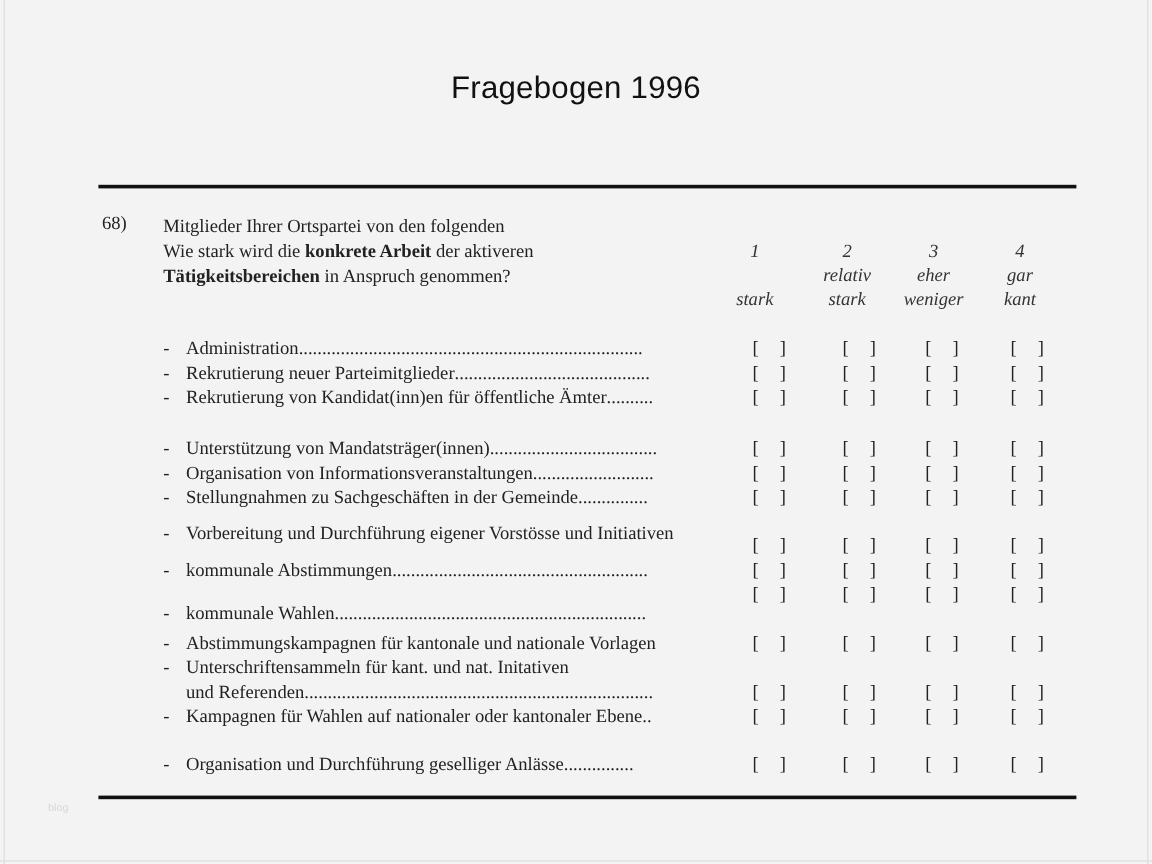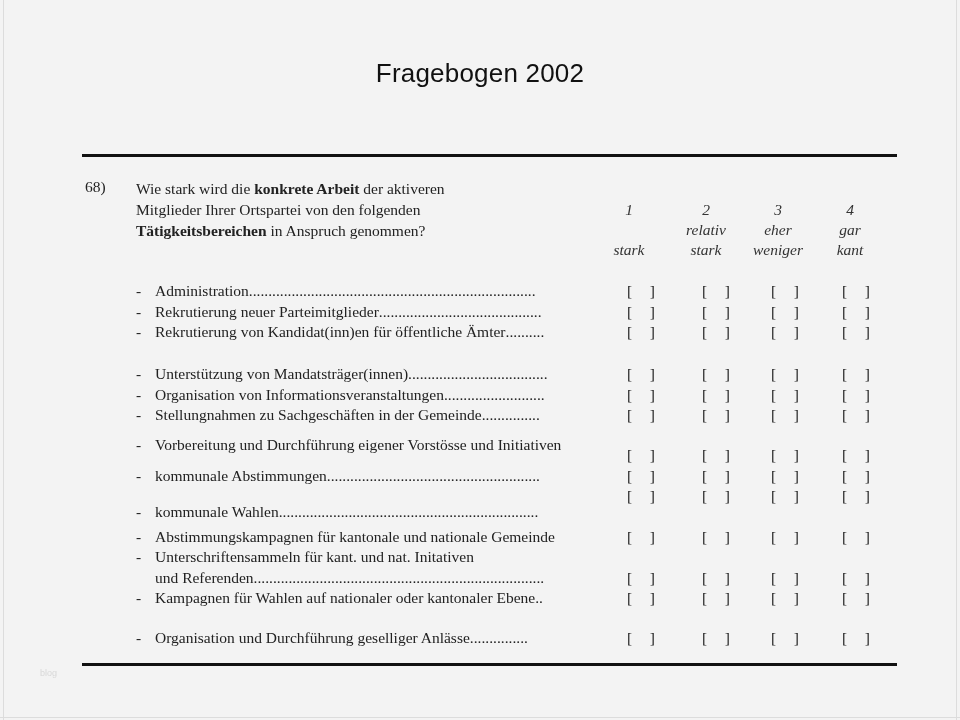--- a/index.html
+++ b/index.html
@@ -34,28 +34,28 @@
   .box .br { position:absolute; right:0; top:0; }
   .watermark { position:absolute; left:40px; top:668px; font-family:"Liberation Sans", sans-serif; font-size:9px; color:#d8d8d8; }
 </style>
 </head>
 <body>
 
 <div class="frame-l"></div>
 <div class="frame-r"></div>
 <div class="frame-b"></div>
 
-<div class="title">Fragebogen  2002</div>
+<div class="title">Fragebogen  1996</div>
 
 <div class="rule top"></div>
 
 <div class="qnum">68)</div>
 <div class="qtext">
+  <div>Mitglieder Ihrer Ortspartei von den folgenden</div>
   <div><span>Wie stark wird die </span><b>konkrete Arbeit</b><span> der aktiveren</span></div>
-  <div>Mitglieder Ihrer Ortspartei von den folgenden</div>
   <div><b>Tätigkeitsbereichen</b><span> in Anspruch genommen?</span></div>
 </div>
 
 <div class="scale-col" style="left:594px">
   <span class="num">1</span>
   <span class="l1"></span>
   <span class="l2">stark</span>
 </div>
 <div class="scale-col" style="left:671px">
   <span class="num">2</span>
@@ -220,21 +220,21 @@
       <span class="br">]</span>
     </div>
     <div class="box" style="left: 771px; top: 486px;">
       <span class="bl">[</span>
       <span class="br">]</span>
     </div>
     <div class="box" style="left: 842px; top: 486px;">
       <span class="bl">[</span>
       <span class="br">]</span>
     </div>
-    <div class="item" style="top: 527px;"><span class="dash">-</span><span class="label">Abstimmungskampagnen für kantonale und nationale Gemeinde</span><span class="dots"></span></div>
+    <div class="item" style="top: 527px;"><span class="dash">-</span><span class="label">Abstimmungskampagnen für kantonale und nationale Vorlagen</span><span class="dots"></span></div>
     <div class="box" style="left: 627px; top: 527px;">
       <span class="bl">[</span>
       <span class="br">]</span>
     </div>
     <div class="box" style="left: 702px; top: 527px;">
       <span class="bl">[</span>
       <span class="br">]</span>
     </div>
     <div class="box" style="left: 771px; top: 527px;">
       <span class="bl">[</span>

